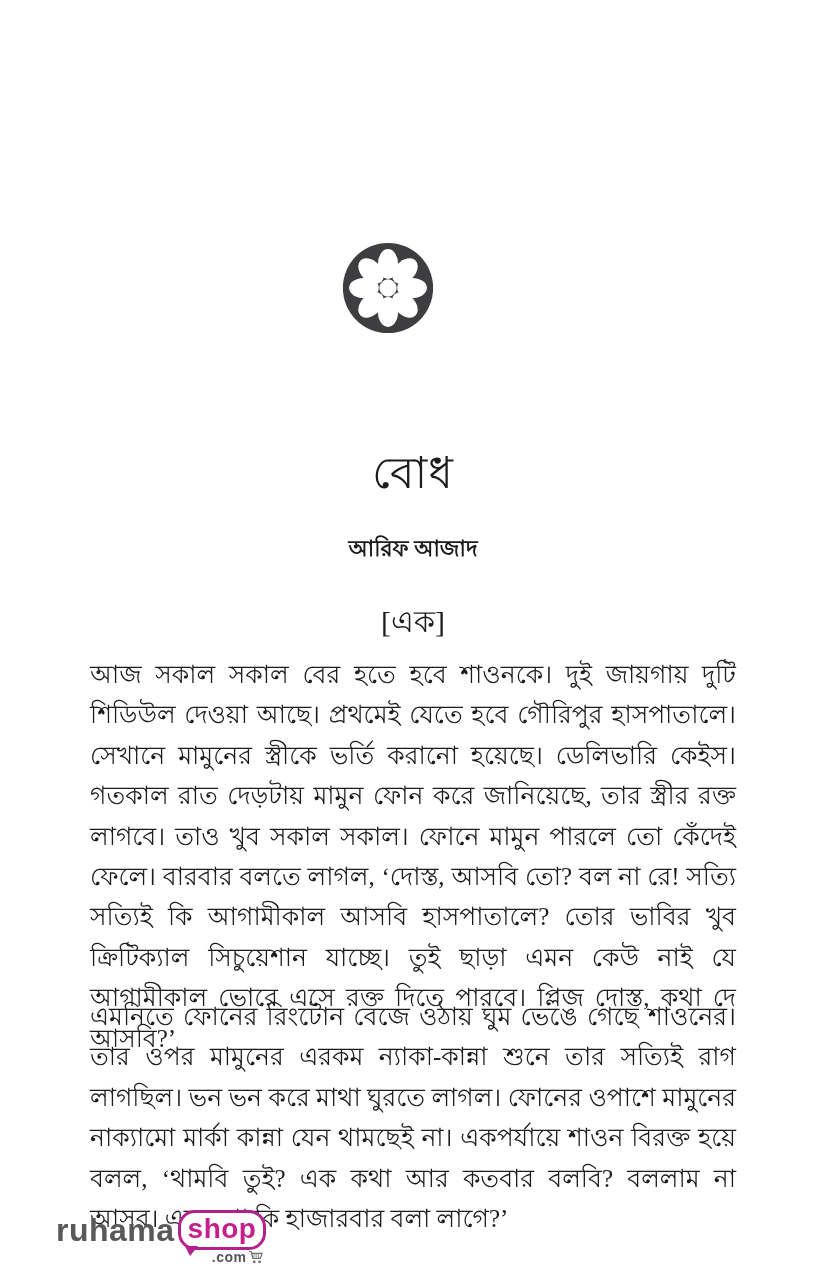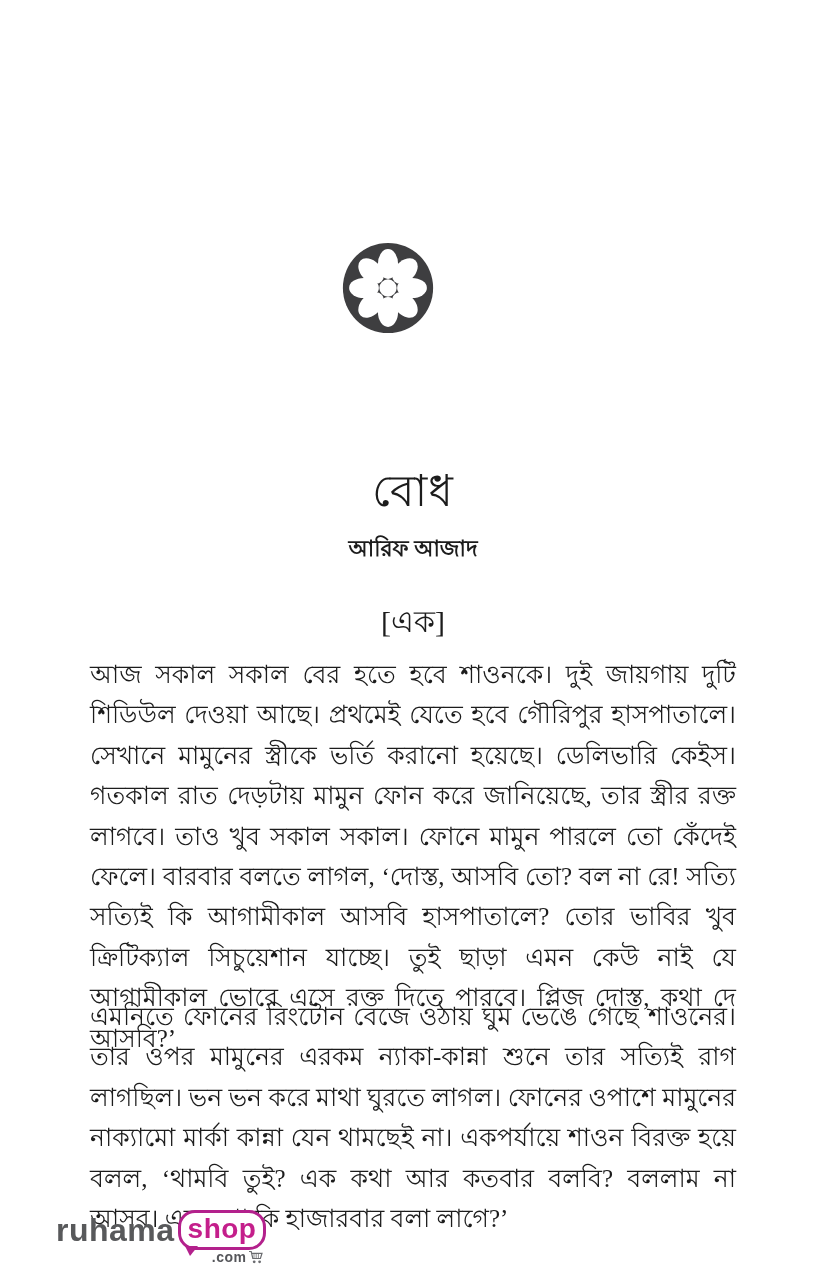--- a/index.html
+++ b/index.html
@@ -16,21 +16,21 @@
   .ornament {
     position: absolute;
     left: 340px;
     top: 240px;
     width: 96px;
     height: 96px;
   }
   .title {
     position: absolute;
     left: 90px;
-    top: 458px;
+    top: 440px;
     width: 646px;
     margin: 0;
     text-align: center;
     font-size: 44px;
     font-weight: 500;
     letter-spacing: 1px;
   }
   .author {
     position: absolute;
     left: 90px;

